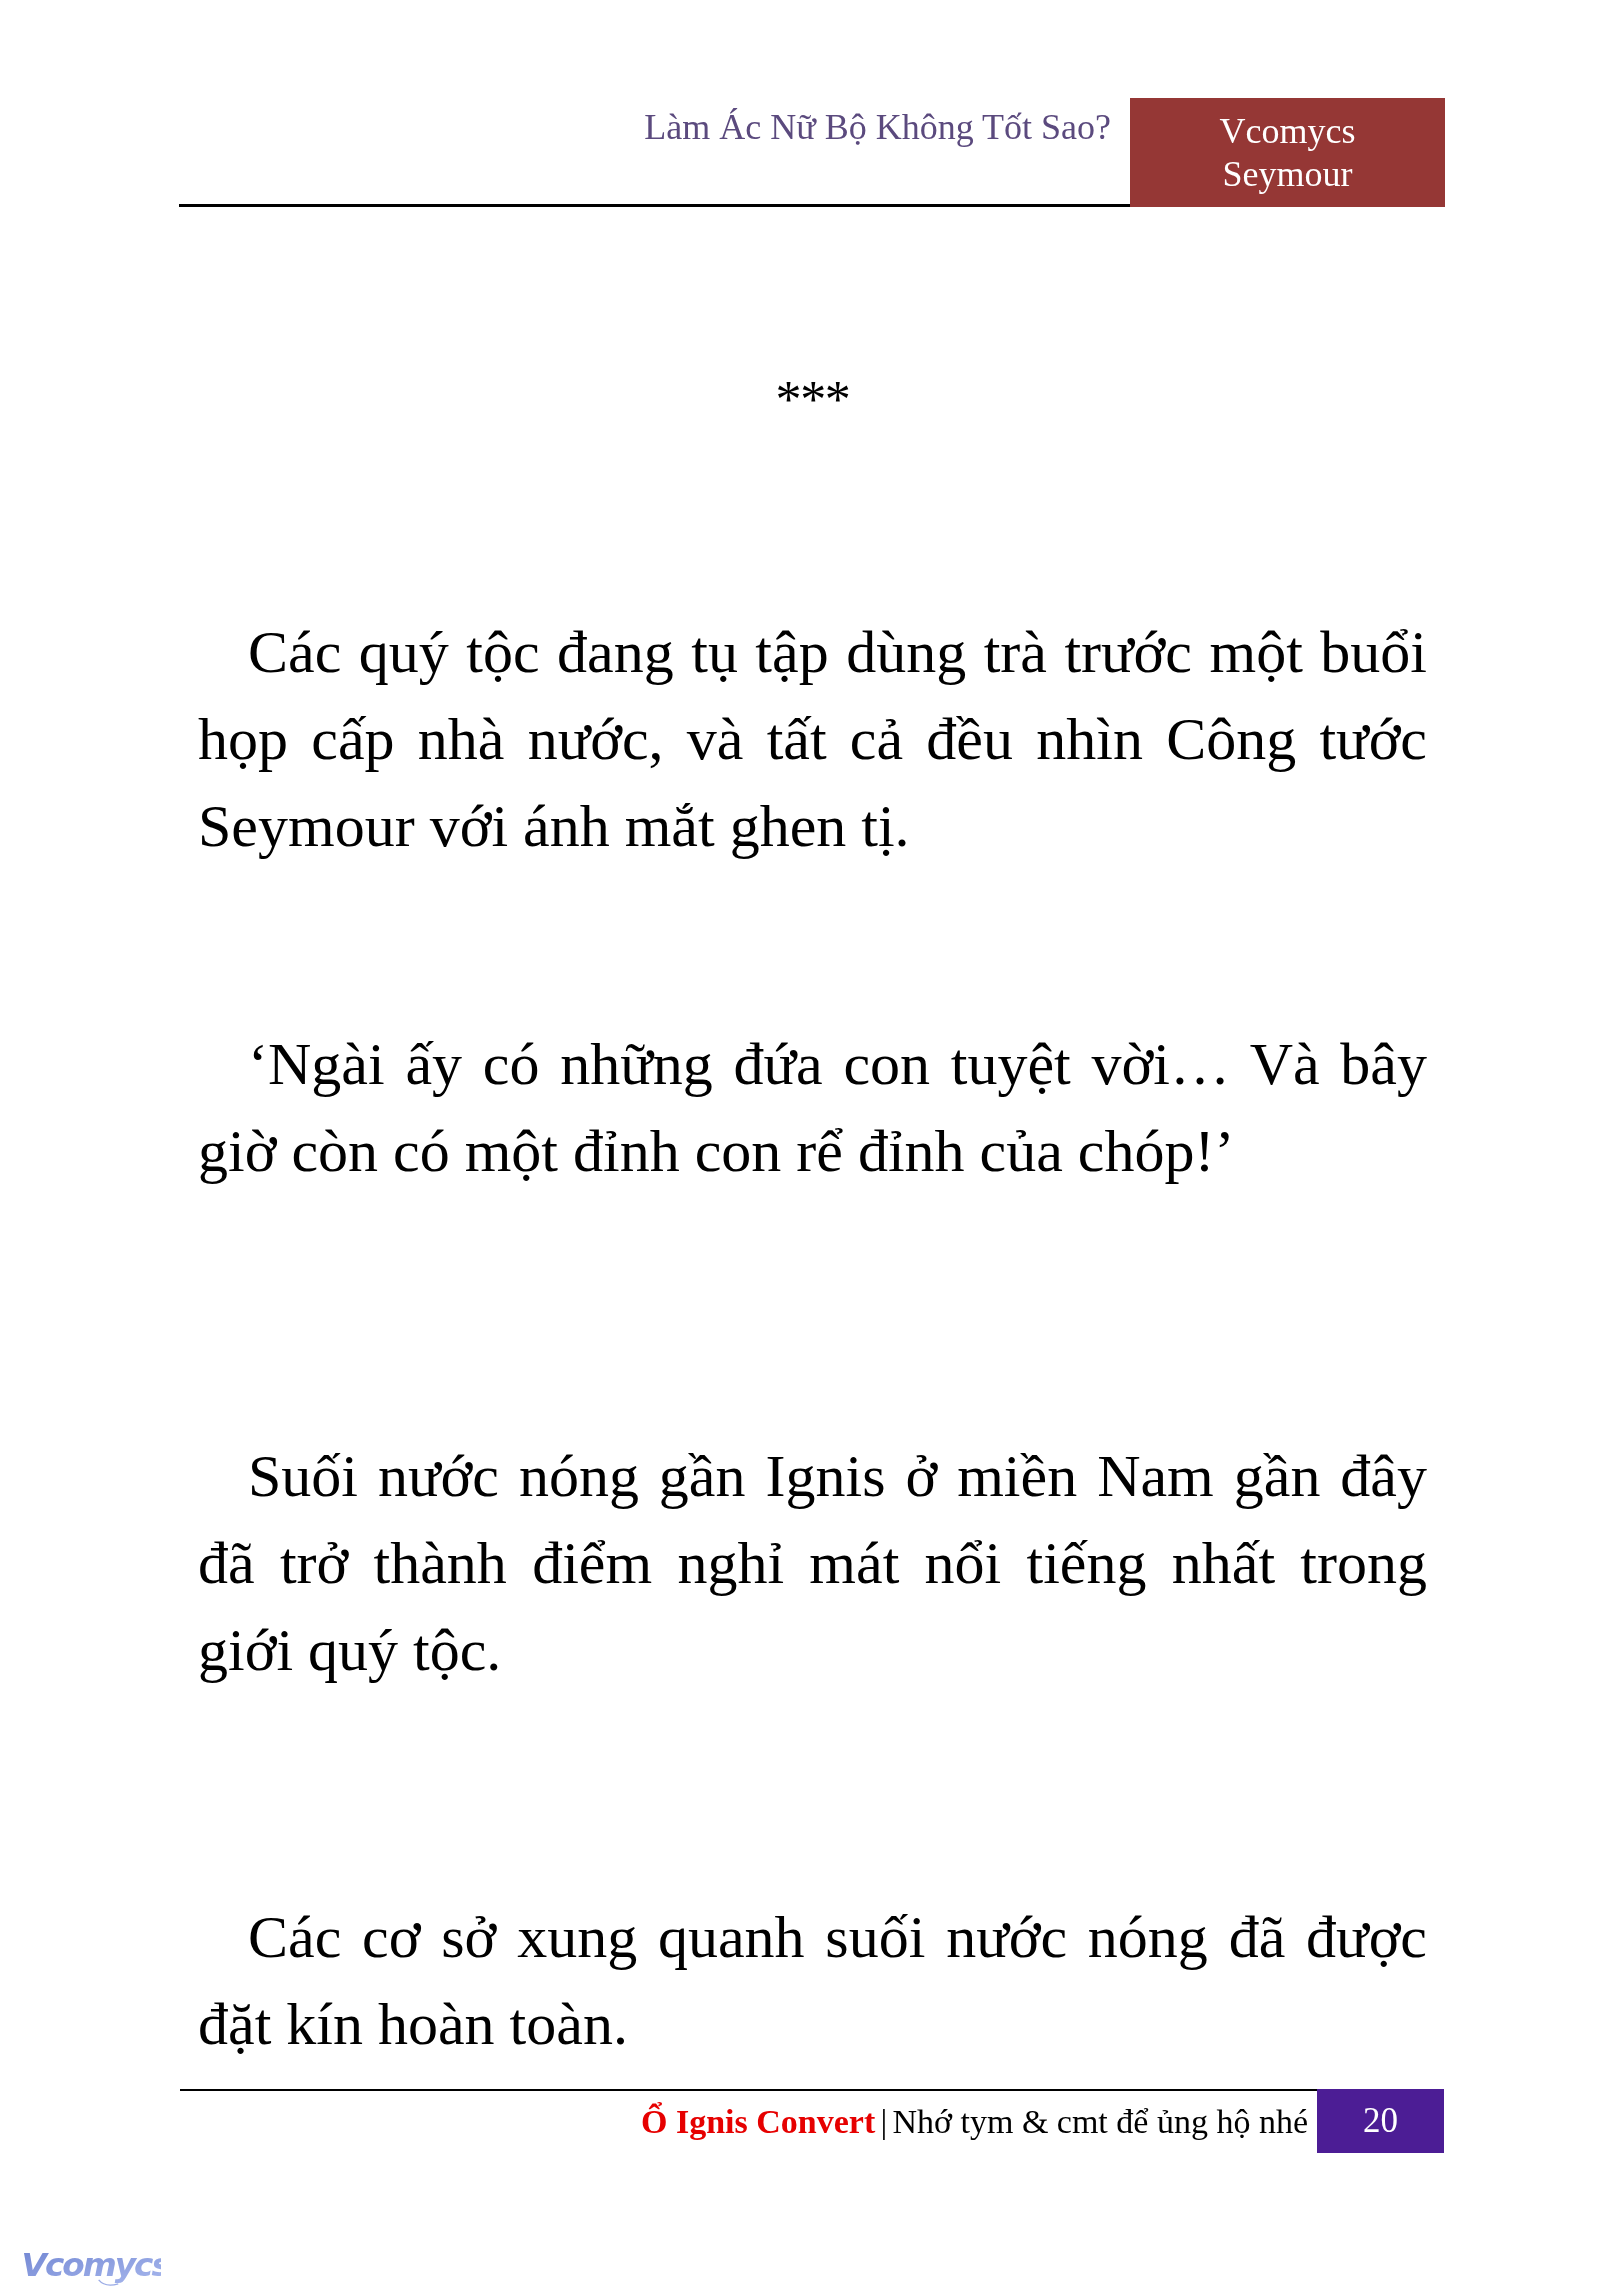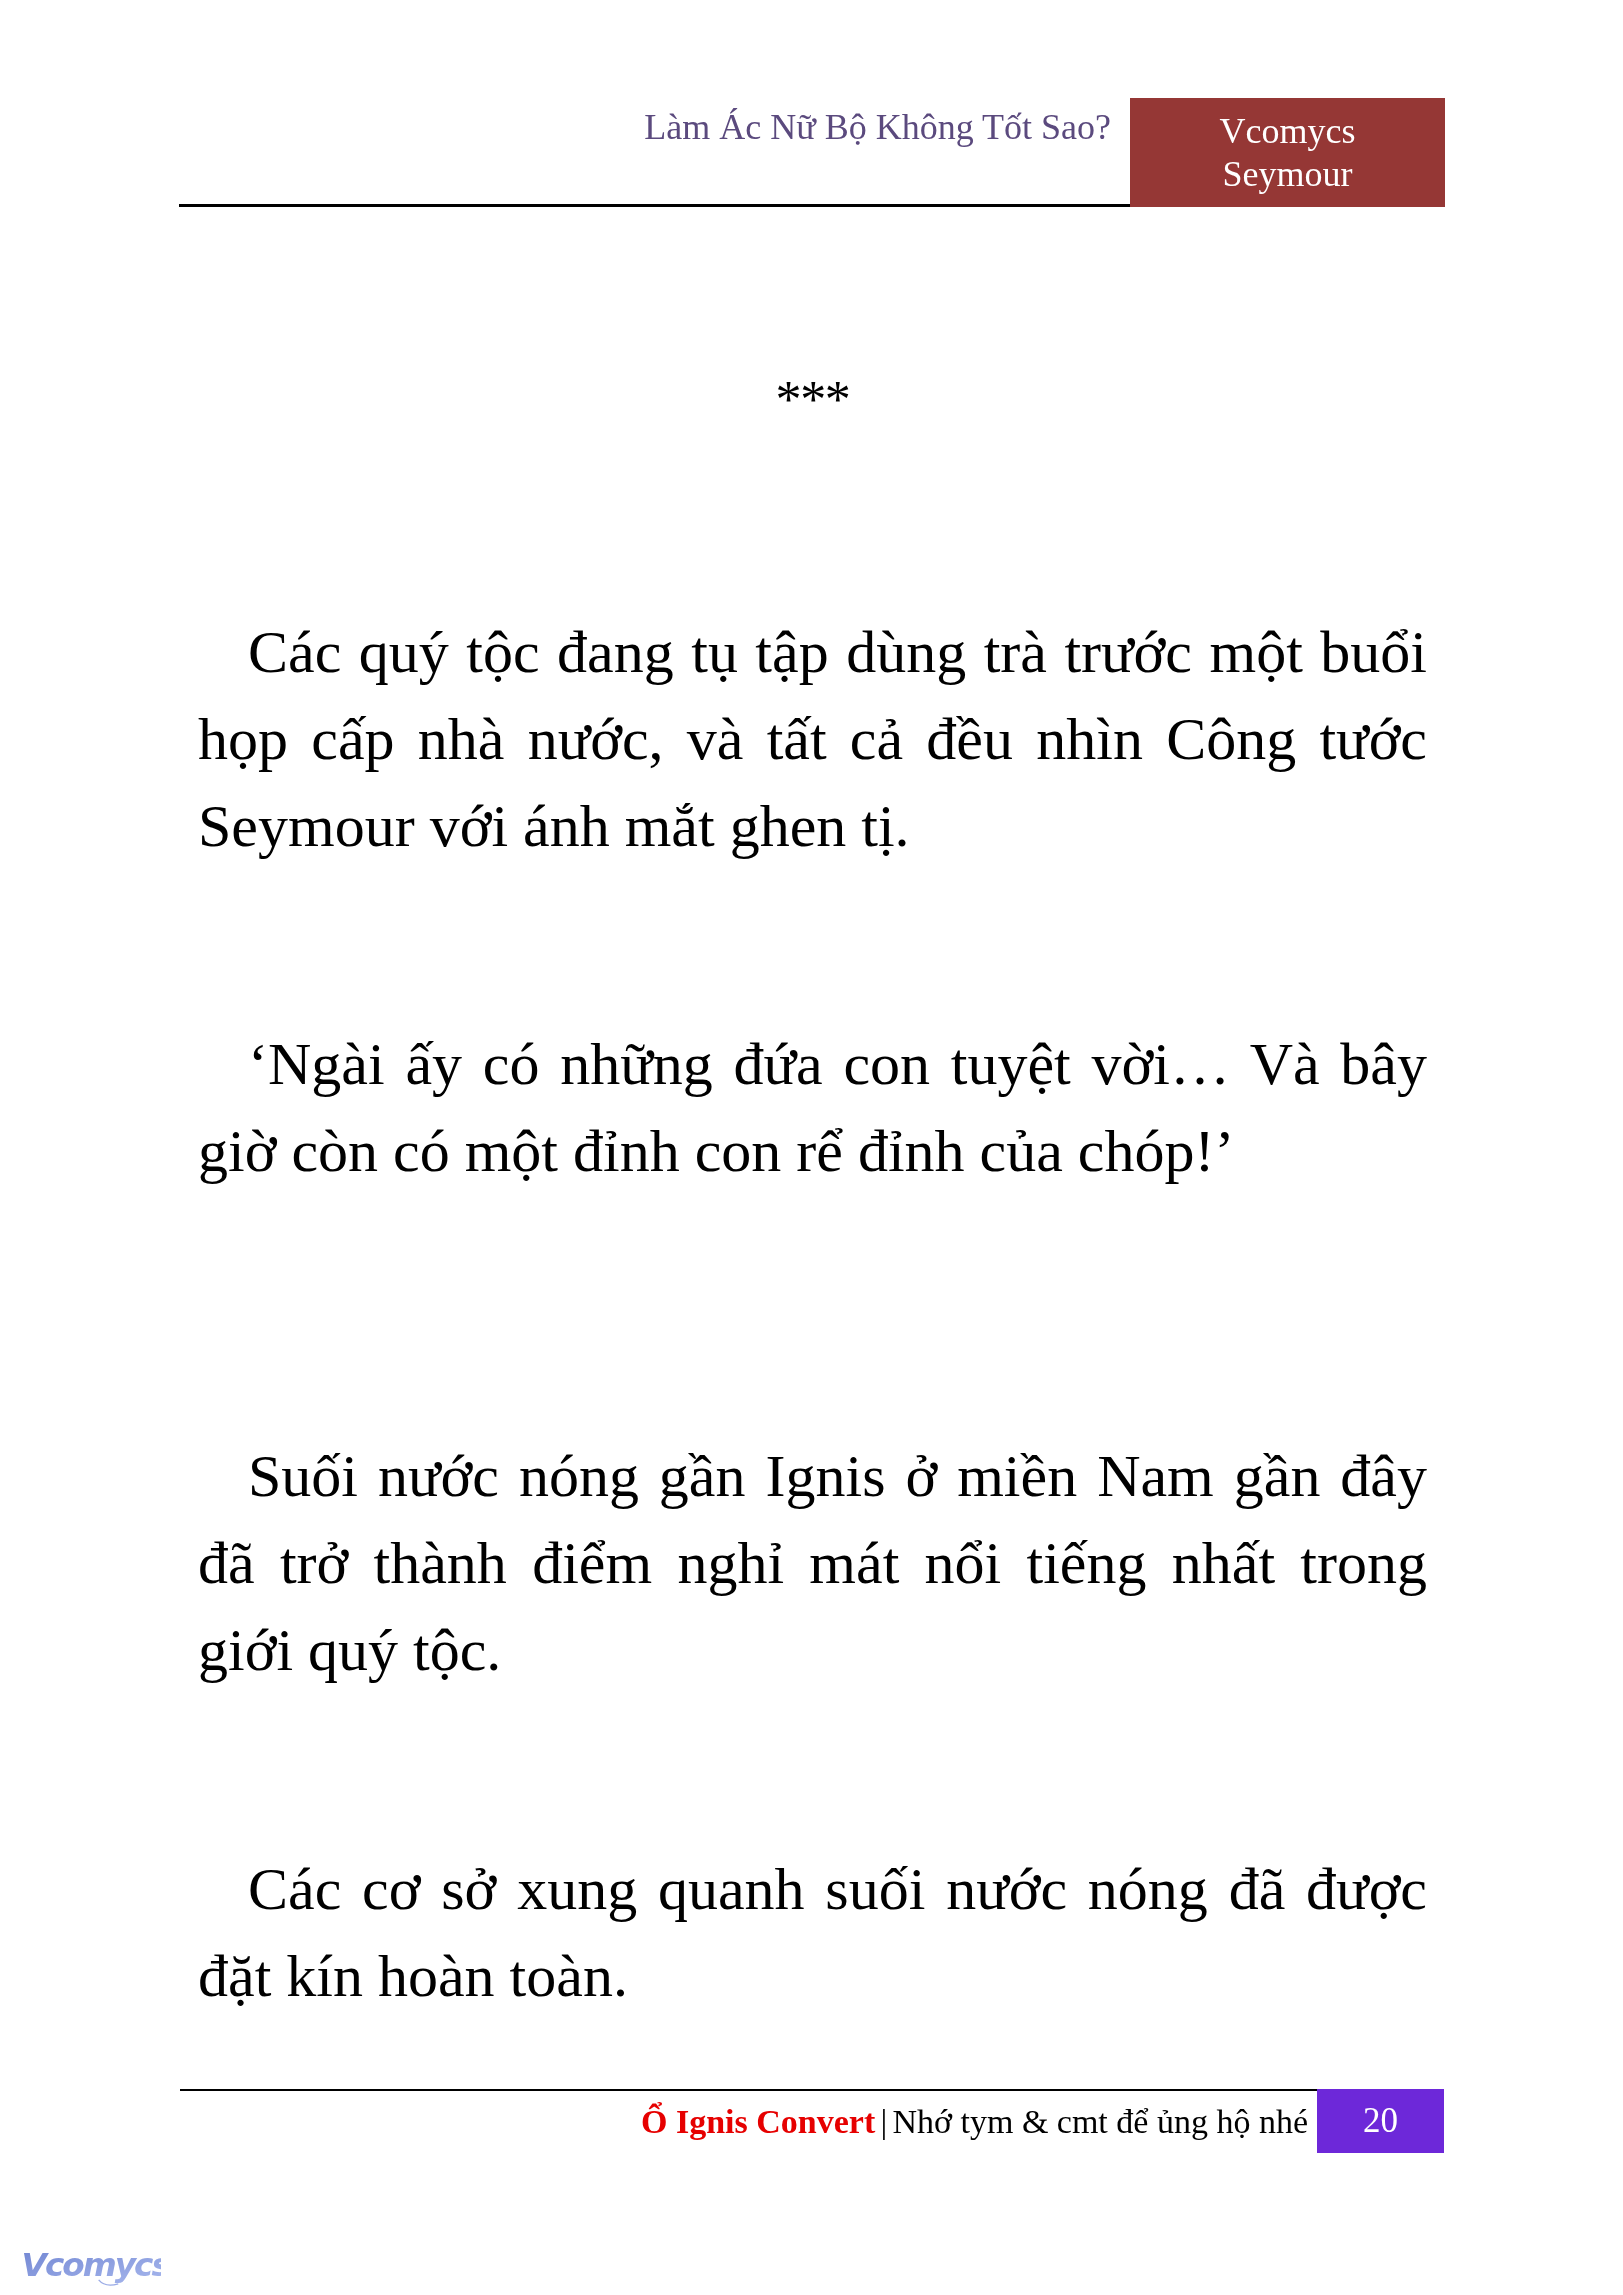--- a/index.html
+++ b/index.html
@@ -15,30 +15,30 @@
                  background: #953735; color: #ffffff; text-align: center;
                  font-size: 36px; line-height: 43px; display: flex; flex-direction: column;
                  justify-content: center; }
     .stars { position: absolute; left: 198px; width: 1229px; top: 367px; text-align: center;
              font-size: 52px; line-height: 65px; letter-spacing: -1.3px; }
     .para { position: absolute; left: 198px; width: 1229px; font-size: 60px; line-height: 87px;
             text-align: justify; text-indent: 50px; margin: 0; }
     .p1 { top: 609px; }
     .p2 { top: 1021px; }
     .p3 { top: 1433px; }
-    .p4 { top: 1846px; }
+    .p4 { top: 1894px; }
 
     
     .footer-line { position: absolute; left: 180px; top: 2089px; width: 1137px; height: 2px; background: #000; }
     .footer-text { position: absolute; right: 316px; top: 2099px; font-size: 34px; line-height: 46px;
                    white-space: nowrap; color: #000; }
     .footer-brand { color: #e60000; font-weight: bold; }
     .footer-sep { margin: 0 5.2px; }
     .page-box { position: absolute; left: 1317px; top: 2089px; width: 127px; height: 64px;
-                background: #6d28d9; color: #fff; font-size: 35px; display: flex;
+                background: #4c1d95; color: #fff; font-size: 35px; display: flex;
                 align-items: center; justify-content: center; }
 
     
     .logo { position: absolute; left: 19.6px; top: 2242px; width: 141px; height: 47px; }
   </style>
 </head>
 <body>
 
 <div class="header-title">
   <div>Làm Ác Nữ Bộ Không Tốt Sao?</div>

